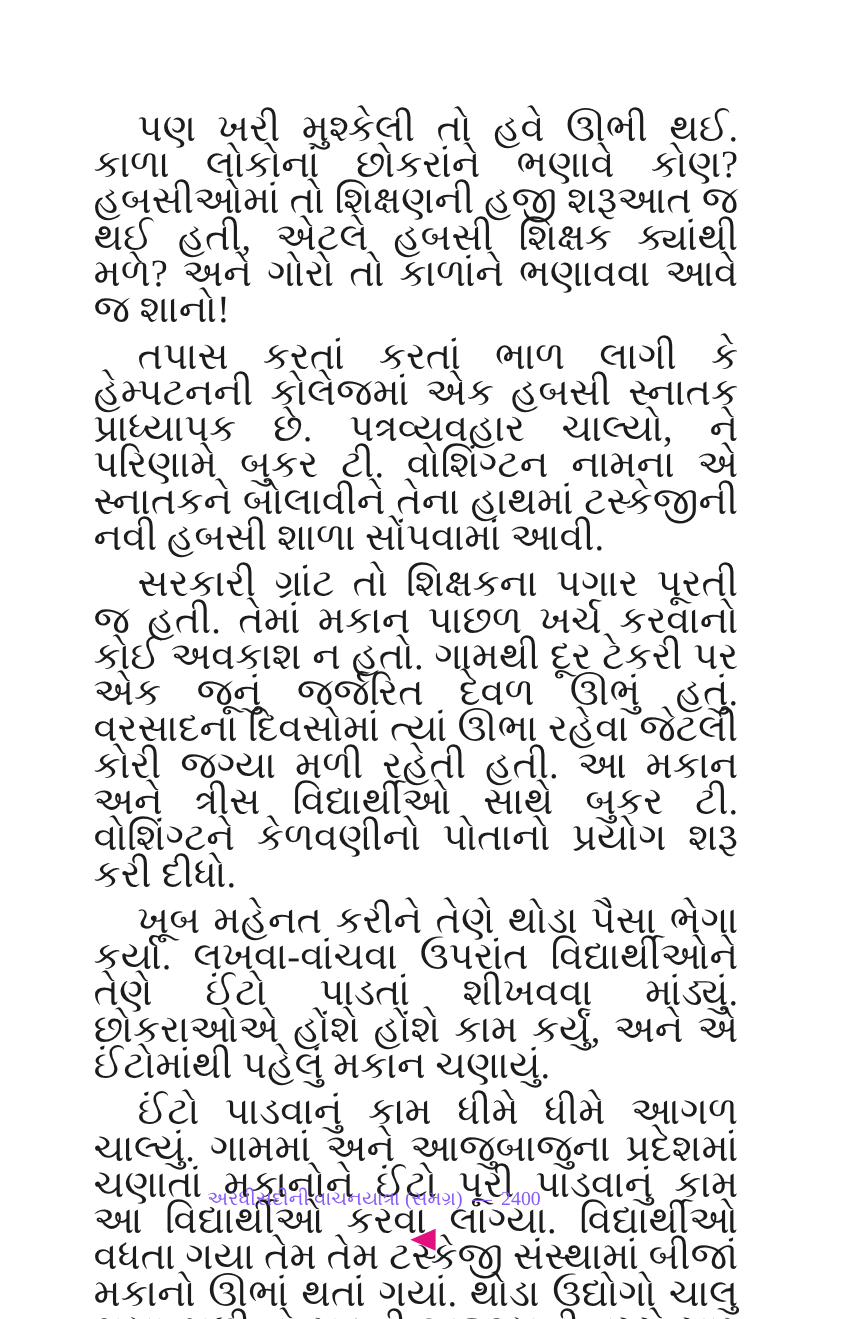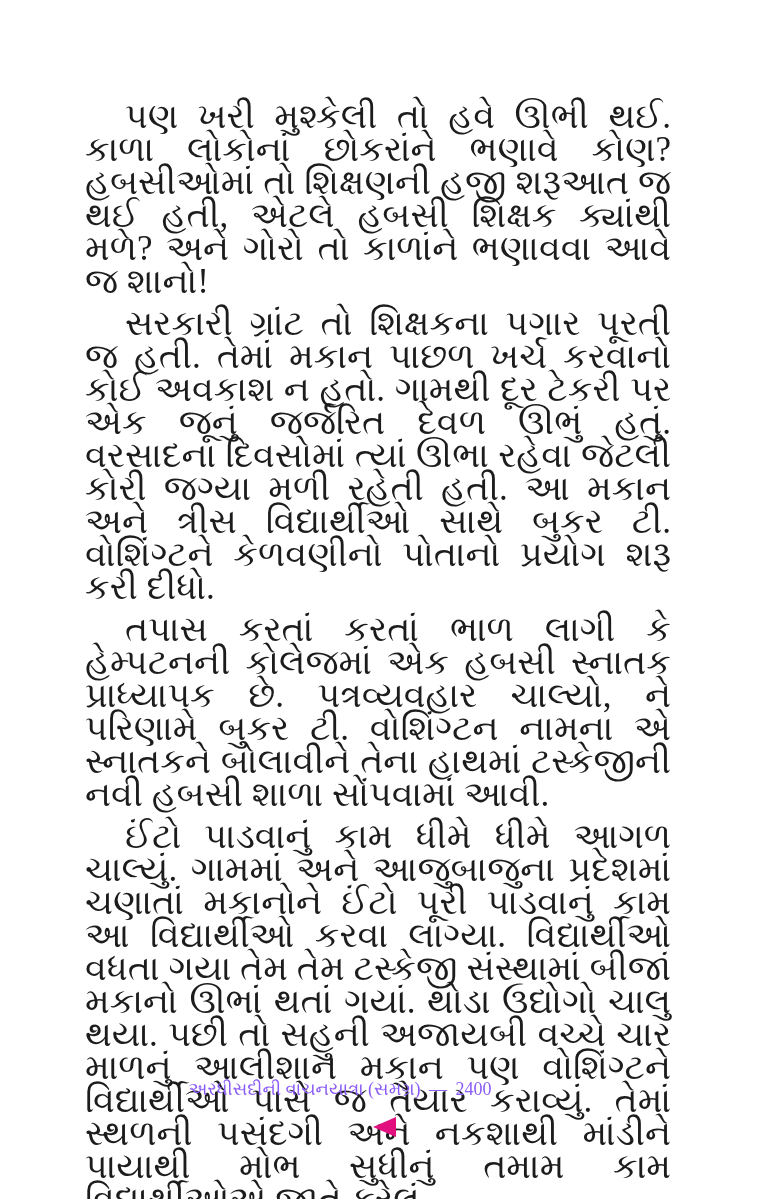--- a/index.html
+++ b/index.html
@@ -52,22 +52,23 @@
     cursor: pointer;
   }
 </style>
 </head>
 <body>
 
 <div class="page">
 
   <div class="body-text">
     <p>પણ ખરી મુશ્કેલી તો હવે ઊભી થઈ. કાળા લોકોનાં છોકરાંને ભણાવે કોણ? હબસીઓમાં તો શિક્ષણની હજી શરૂઆત જ થઈ હતી, એટલે હબસી શિક્ષક ક્યાંથી મળે? અને ગોરો તો કાળાંને ભણાવવા આવે જ શાનો!</p>
+    <p>તપાસ કરતાં કરતાં ભાળ લાગી કે હેમ્પટનની કોલેજમાં એક હબસી સ્નાતક પ્રાધ્યાપક છે. પત્રવ્યવહાર ચાલ્યો, ને પરિણામે બુકર ટી. વોશિંગ્ટન નામના એ સ્નાતકને બોલાવીને તેના હાથમાં ટસ્કેજીની નવી હબસી શાળા સોંપવામાં આવી.</p>
     <p>સરકારી ગ્રાંટ તો શિક્ષકના પગાર પૂરતી જ હતી. તેમાં મકાન પાછળ ખર્ચ કરવાનો કોઈ અવકાશ ન હતો. ગામથી દૂર ટેકરી પર એક જૂનું જર્જરિત દેવળ ઊભું હતું. વરસાદના દિવસોમાં ત્યાં ઊભા રહેવા જેટલી કોરી જગ્યા મળી રહેતી હતી. આ મકાન અને ત્રીસ વિદ્યાર્થીઓ સાથે બુકર ટી. વોશિંગ્ટને કેળવણીનો પોતાનો પ્રયોગ શરૂ કરી દીધો.</p>
-    <p>તપાસ કરતાં કરતાં ભાળ લાગી કે હેમ્પટનની કોલેજમાં એક હબસી સ્નાતક પ્રાધ્યાપક છે. પત્રવ્યવહાર ચાલ્યો, ને પરિણામે બુકર ટી. વોશિંગ્ટન નામના એ સ્નાતકને બોલાવીને તેના હાથમાં ટસ્કેજીની નવી હબસી શાળા સોંપવામાં આવી.</p>
+    <p>ખૂબ મહેનત કરીને તેણે થોડા પૈસા ભેગા કર્યા. લખવા-વાંચવા ઉપરાંત વિદ્યાર્થીઓને તેણે ઈંટો પાડતાં શીખવવા માંડ્યું. છોકરાઓએ હોંશે હોંશે કામ કર્યું, અને એ ઈંટોમાંથી પહેલું મકાન ચણાયું.</p>
     <p>ઈંટો પાડવાનું કામ ધીમે ધીમે આગળ ચાલ્યું. ગામમાં અને આજુબાજુના પ્રદેશમાં ચણાતાં મકાનોને ઈંટો પૂરી પાડવાનું કામ આ વિદ્યાર્થીઓ કરવા લાગ્યા. વિદ્યાર્થીઓ વધતા ગયા તેમ તેમ ટસ્કેજી સંસ્થામાં બીજાં મકાનો ઊભાં થતાં ગયાં. થોડા ઉદ્યોગો ચાલુ થયા. પછી તો સહુની અજાયબી વચ્ચે ચાર માળનું આલીશાન મકાન પણ વોશિંગ્ટને વિદ્યાર્થીઓ પાસે જ તૈયાર કરાવ્યું. તેમાં સ્થળની પસંદગી અને નકશાથી માંડીને પાયાથી મોભ સુધીનું તમામ કામ વિદ્યાર્થીઓએ જાતે કરેલું.</p>
   </div>
 
   <div class="footer">
     <span>અરધીસદીની વાચનયાત્રા (સમગ્ર)</span>
     <span>—</span>
     <span>2400</span>
   </div>
 
   <div class="nav-arrow"></div>

